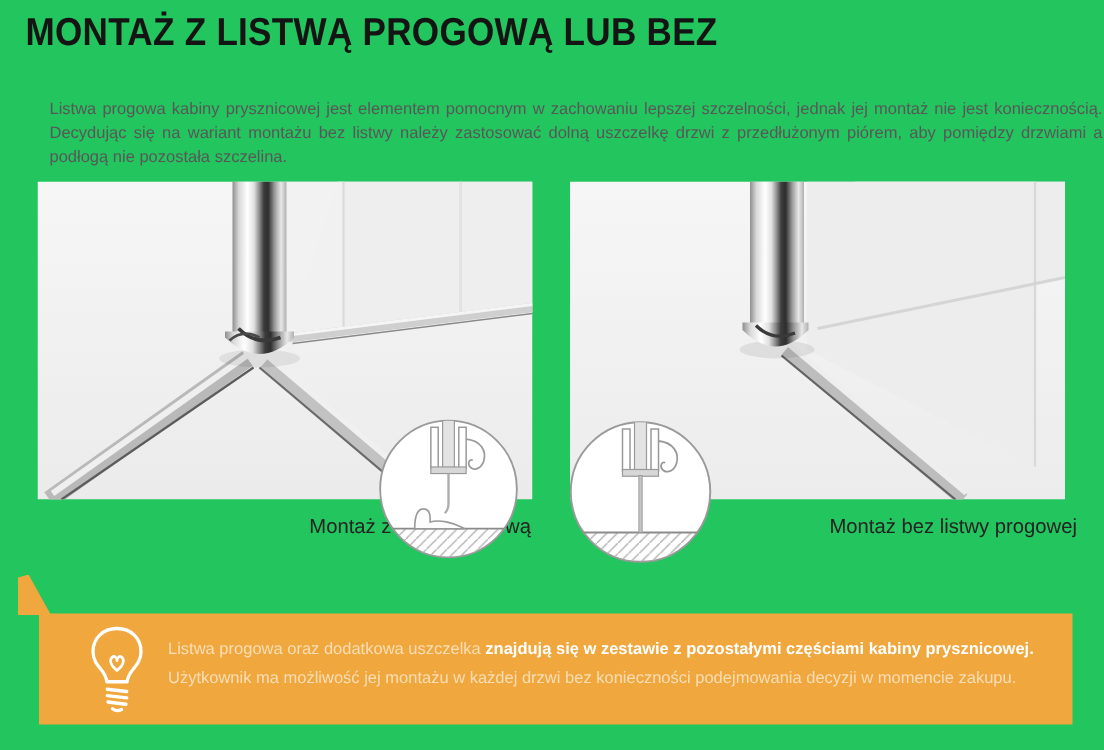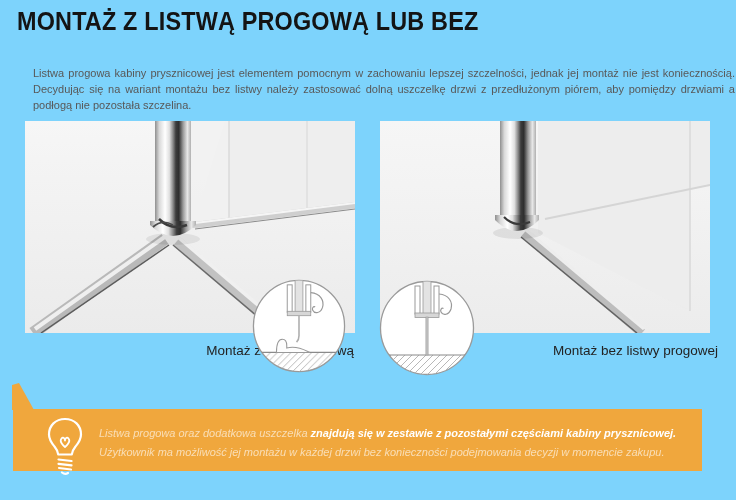--- a/index.html
+++ b/index.html
@@ -1,18 +1,18 @@
 <!DOCTYPE html>
 <html><head>
 <meta charset="utf-8">
 <style>
   html,body{margin:0;padding:0;background:#ffffff;}
   .page{
     position:relative;width:736px;height:500px;overflow:hidden;
-    background:#7dd3fc;font-family:"Liberation Sans",sans-serif;
+    background:#22c55e;font-family:"Liberation Sans",sans-serif;
   }
   .title{
     position:absolute;left:17px;top:6px;margin:0;
     font-size:26px;font-weight:700;color:#141414;letter-spacing:.2px;
     transform:scaleX(.9);transform-origin:left top;white-space:nowrap;
   }
   .intro{
     position:absolute;left:17px;top:49px;width:702px;margin:16px;
     font-size:11px;line-height:16px;color:#585858;text-align:justify;
   }
@@ -22,23 +22,22 @@
   .inset{position:absolute;z-index:3;}
   .inset.left{left:250px;top:277px;}
   .inset.right{left:377px;top:278px;}
   .caption{
     position:absolute;top:343px;width:330px;margin:0;
     font-size:13.5px;font-weight:500;color:#232323;
   }
   .caption.left{left:24px;text-align:right;}
   .caption.right{left:388px;text-align:right;}
   .note{
-    position:absolute;left:13px;top:409px;width:689px;height:62px;
+    position:absolute;left:26px;top:409px;width:689px;height:74px;
     background:#F0A73D;
-    font-style:italic;
   }
   .note-tab{position:absolute;left:12px;top:383px;width:22px;height:27px;display:block;}
   .bulb{position:absolute;left:30px;top:7px;width:44px;height:60px;}
   .note-text{
     position:absolute;left:86px;top:15px;width:590px;
     font-size:11px;line-height:19px;color:rgba(255,255,255,.62);
   }
   .note-text b{color:#ffffff;font-weight:700;}
 </style>
 </head>

